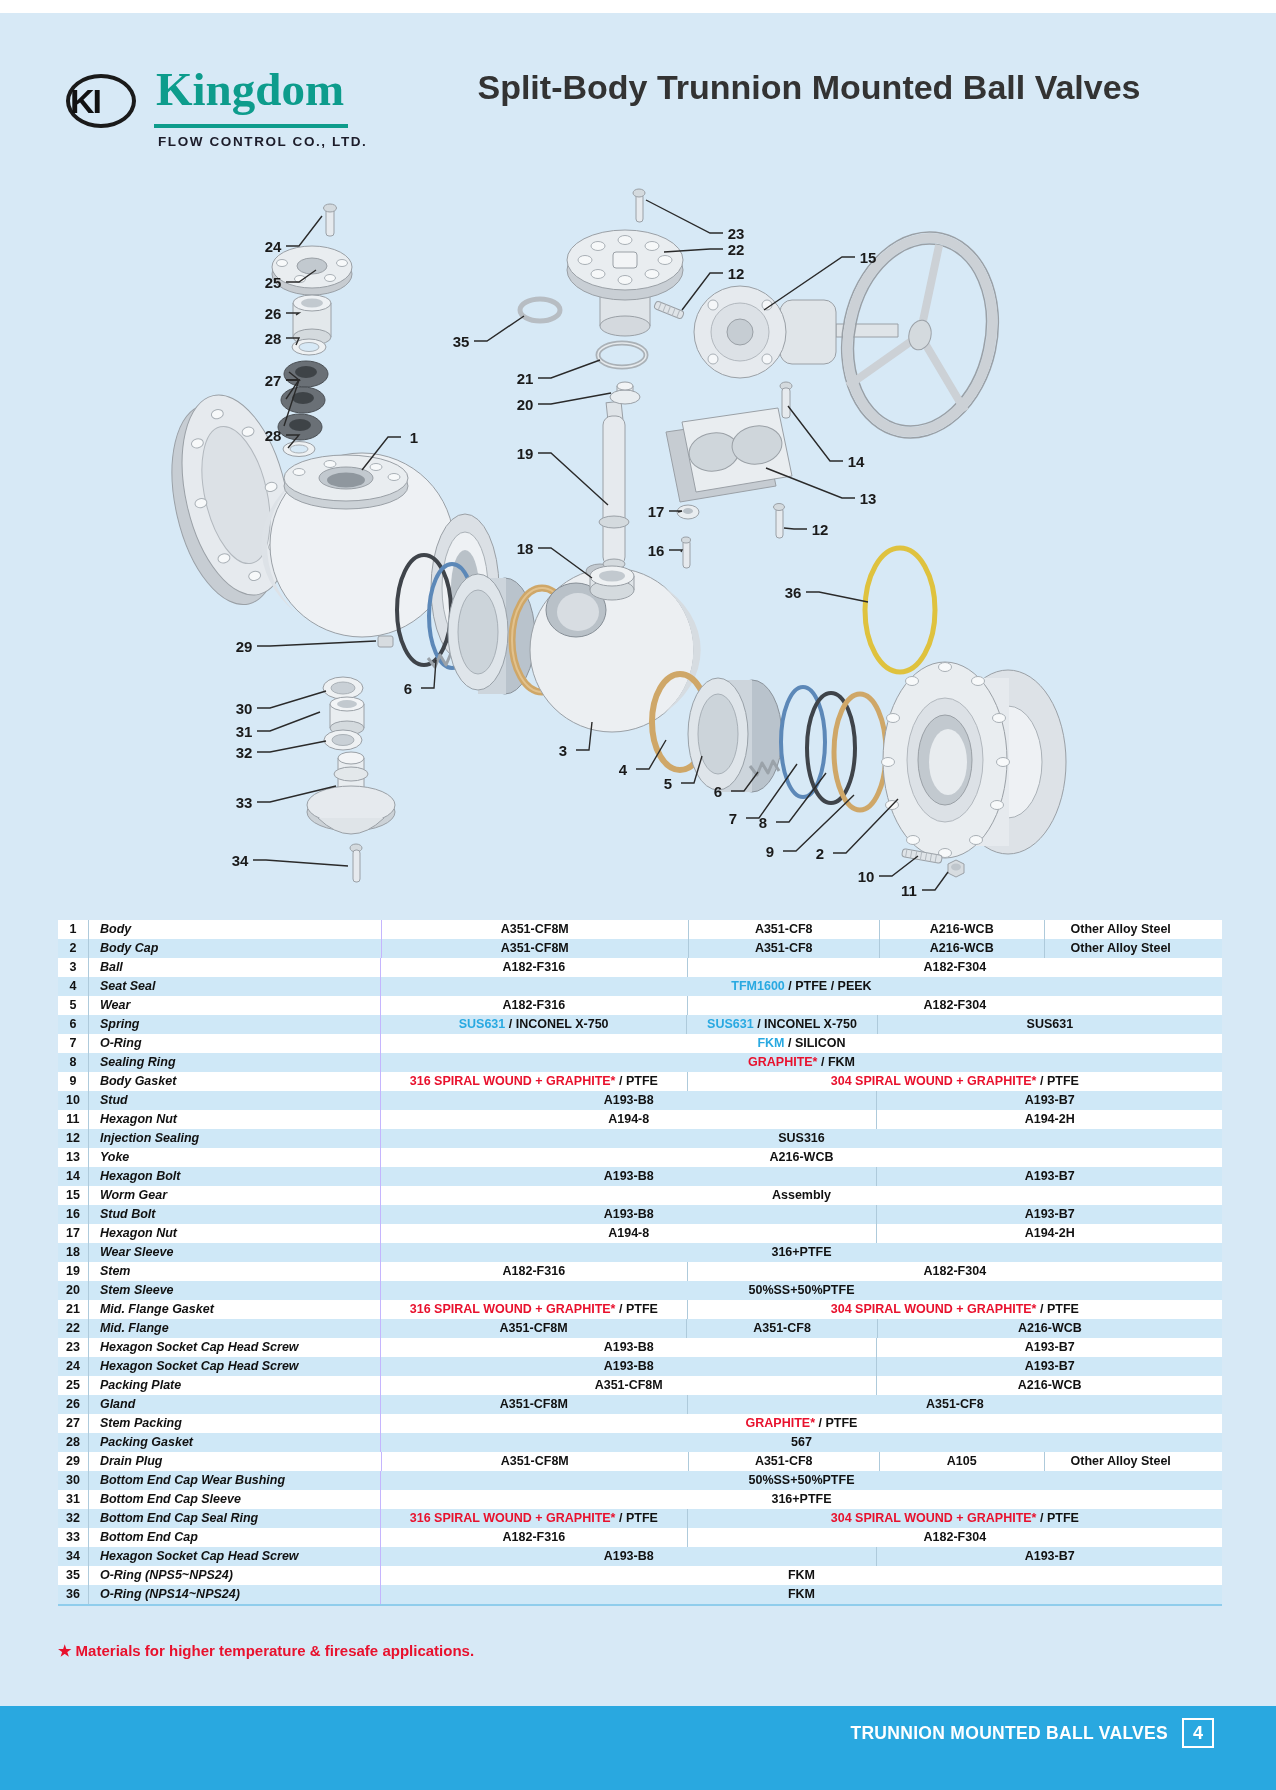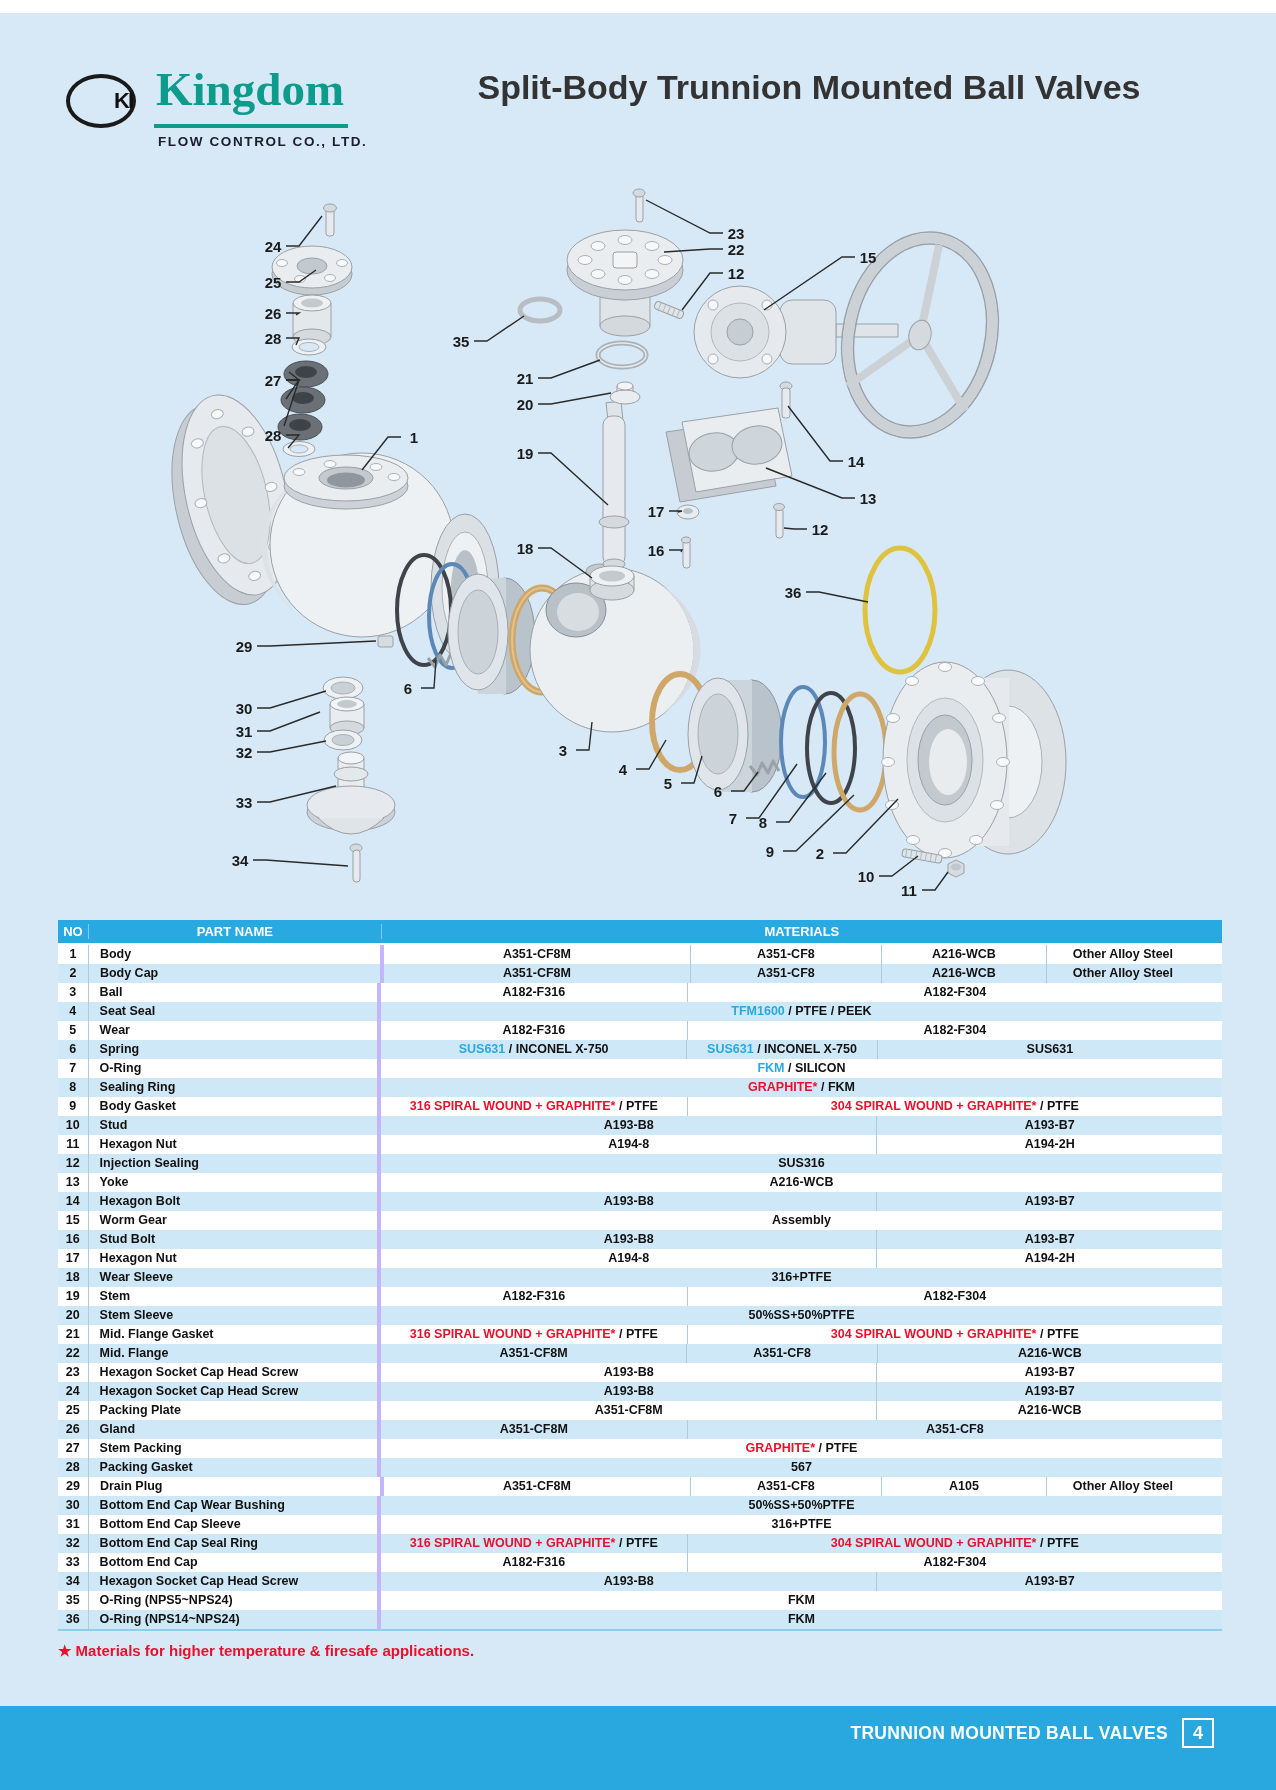--- a/index.html
+++ b/index.html
@@ -2,38 +2,38 @@
 <html><head>
 <meta charset="utf-8">
 <style>
   html,body{margin:0;padding:0;}
   body{font-family:"Liberation Sans",sans-serif;}
   .page{position:relative;width:1276px;height:1790px;background:#d7e9f6;overflow:hidden;}
   .topstrip{position:absolute;left:0;top:0;width:1276px;height:13px;background:#ffffff;}
   
   .logo{position:absolute;left:58px;top:60px;width:330px;}
   .badge{position:absolute;left:8px;top:14px;width:62px;height:46px;border:4px solid #1a1a1a;border-radius:50%;
-         display:flex;align-items:center;justify-content:flex-end;font-weight:bold;font-size:22px;color:#111;letter-spacing:-2px;}
+         display:flex;align-items:center;justify-content:flex-start;font-weight:bold;font-size:34px;color:#111;letter-spacing:-2px;}
   .brand{position:absolute;left:96px;top:4px;font-family:"Liberation Serif",serif;font-weight:bold;font-size:47px;
          color:#0d9c8c;border-bottom:4px solid #0d9c8c;padding:0 4px 8px 2px;line-height:1.1;}
   .brand-sub{position:absolute;left:100px;top:74px;font-size:13.5px;font-weight:bold;color:#1c1c2a;letter-spacing:1.6px;white-space:nowrap;}
   .title{position:absolute;left:404px;top:68px;width:810px;text-align:center;font-size:34px;font-weight:bold;color:#333;}
   
   .diagram{position:absolute;left:0;top:150px;width:1276px;height:770px;}
   .callout-num{font-size:15px;font-weight:bold;fill:#1a1a1a;}
   
   .vtable{position:absolute;left:58px;top:920px;width:1164px;border-bottom:2px solid #8fcdec;}
   .thead{display:flex;height:23px;background:#29a9e1;color:#fff;font-weight:bold;font-size:13px;align-items:center;border-bottom:2px solid #fff;}
   .h-no{width:30px;text-align:center;}
   .h-part{width:292px;text-align:center;border-left:1px solid #7fccee;}
   .h-mats{width:841px;text-align:center;border-left:1px solid #7fccee;}
   .trow{display:flex;height:19px;line-height:19px;font-size:12.5px;font-weight:bold;color:#111;background:#fff;}
   .trow.alt{background:#cfe8f7;}
   .cno{width:30px;text-align:center;border-right:1px solid #aecadb;}
-  .cpart{width:281px;padding-left:11px;border-right:4px solid #c4b5fd;white-space:nowrap;overflow:hidden;}
+  .cpart{width:281px;padding-left:11px;border-right:1px solid #c4b5fd;white-space:nowrap;overflow:hidden;font-style:italic;}
   .cmats{display:flex;width:841px;}
   .cell{text-align:center;white-space:nowrap;}
   .cell + .cell{border-left:1px solid #aecadb;}
   .m1{width:306px;} .m2{width:190px;} .m3{width:164px;} .m4{width:152px;}
   .m12{width:496px;} .m234{width:535px;} .m34{width:345px;} .full{width:841px;}
   span.r{color:#e8112d;} span.b{color:#29a9e1;}
   
   .footnote{position:absolute;left:58px;top:1642px;font-size:15px;font-weight:bold;color:#e8112d;}
   .footer{position:absolute;left:0;top:1706px;width:1276px;height:84px;background:#29a8e0;}
   .footer-inner{display:flex;justify-content:flex-end;align-items:center;padding:12px 62px 0 10px;}
@@ -382,25 +382,20 @@
         <polyline points="833,703 846,703 898,649" fill="none" stroke="#2a2a2a" stroke-width="1.4"></polyline>
         <text x="820" y="708.5" text-anchor="middle" class="callout-num">2</text>
         <polyline points="879,726 892,726 918,706" fill="none" stroke="#2a2a2a" stroke-width="1.4"></polyline>
         <text x="866" y="731.5" text-anchor="middle" class="callout-num">10</text>
         <polyline points="922,740 935,740 948,722" fill="none" stroke="#2a2a2a" stroke-width="1.4"></polyline>
         <text x="909" y="745.5" text-anchor="middle" class="callout-num">11</text>
       </g>
   </svg>
 
   <div class="vtable">
-    <div class="thead">
-      <div class="h-no">NO</div>
-      <div class="h-part">PART NAME</div>
-      <div class="h-mats">MATERIALS</div>
-    </div>
     <div id="table-rows">
         <div class="trow">
           <div class="cno">1</div>
           <div class="cpart">Body</div>
           <div class="cmats">
             <div class="cell m1"><span>A351-CF8M</span></div>
             <div class="cell m2"><span>A351-CF8</span></div>
             <div class="cell m3"><span>A216-WCB</span></div>
             <div class="cell m4"><span>Other Alloy Steel</span></div>
           </div>

